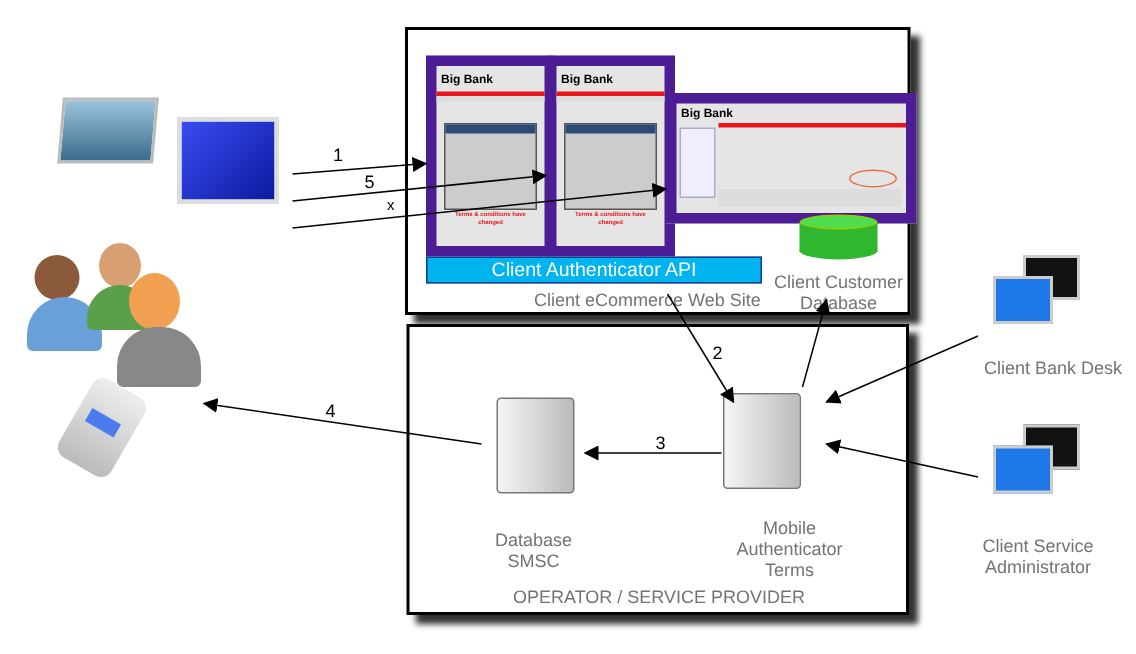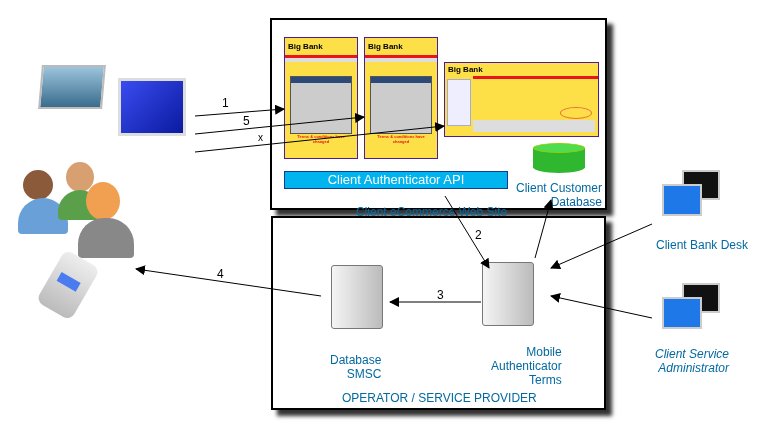--- a/index.html
+++ b/index.html
@@ -1,21 +1,21 @@
 <!DOCTYPE html>
 <html><head>
 <meta charset="utf-8">
 <style>
   html,body{margin:0;padding:0;background:#fff;}
   body{width:757px;height:436px;position:relative;overflow:hidden;font-family:"Liberation Sans",sans-serif;}
   .abs{position:absolute;}
   .box{position:absolute;background:#fff;border:2px solid #000;box-shadow:6px 6px 4px #333;}
-  .lbl{position:absolute;font-size:12px;color:#0369a1;text-align:right;line-height:14px;white-space:nowrap;}
+  .lbl{position:absolute;font-size:12px;color:#737373;text-align:center;line-height:14px;white-space:nowrap;}
   .arrow-num{position:absolute;font-size:12px;color:#000;}
-  .bank{position:absolute;background:#fde047;border:1px solid #4c1d95;}
+  .bank{position:absolute;background:#e5e5e5;border:7px solid #4c1d95;}
   .bank .title{font-weight:bold;font-size:8px;padding:4px 0 0 3px;}
   .bank .redbar{background:#e8151b;height:3px;margin-top:4px;}
   .bank .sub{font-size:3px;color:#000;background:#ddd;height:4px;}
   .panel{position:absolute;background:#ccc;border:1px solid #555;}
   .panel .hd{background:#2c4a78;height:6px;font-size:3px;color:#fff;}
   .tc{position:absolute;color:#e8151b;font-size:4px;text-align:center;font-weight:bold;}
   .api{position:absolute;background:#00b4f0;border:1px solid #1a3a8a;color:#fff;font-size:13px;text-align:center;line-height:16px;}
   svg{position:absolute;left:0;top:0;}
 </style>
 </head>
@@ -47,21 +47,21 @@
 
 <div class="bank" style="left:444px;top:62px;width:153px;height:73px;">
   <div class="title" style="padding-top:2px;">Big Bank</div>
   <div class="redbar" style="margin-top:2px;margin-left:28px;"></div>
   <div class="abs" style="left:2px;top:16px;width:22px;height:45px;background:#eef;border:1px solid #aac;"></div>
   <div class="abs" style="left:115px;top:44px;width:30px;height:10px;border:1px solid #e87040;border-radius:50%;"></div>
   <div class="abs" style="left:28px;top:57px;width:122px;height:12px;background:#ddd;"></div>
 </div>
 
 <div class="api" style="left:284px;top:171px;width:222px;">Client Authenticator API</div>
-<div class="lbl" style="left:356px;top:193px;margin-top:12px;">Client eCommerce Web Site</div>
+<div class="lbl" style="left:356px;top:193px;">Client eCommerce Web Site</div>
 
 <div class="abs" style="left:533px;top:143px;width:52px;height:30px;">
   <div class="abs" style="left:0;top:5px;width:52px;height:20px;background:#2fb82f;"></div>
   <div class="abs" style="left:0;top:18px;width:52px;height:12px;background:#2fb82f;border-radius:50%;"></div>
   <div class="abs" style="left:0;top:0;width:52px;height:10px;background:#4fdc4f;border:1px solid #9c0;border-radius:50%;box-sizing:border-box;"></div>
 </div>
 <div class="lbl" style="left:516px;top:181px;font-size:12px;">
   <div>Client Customer</div>
   <div>Database</div>
 </div>
@@ -81,21 +81,21 @@
 
 <div class="abs" style="left:660px;top:170px;width:60px;height:50px;">
   <div class="abs" style="left:22px;top:0;width:34px;height:26px;background:#111;border:2px solid #ccc;"></div>
   <div class="abs" style="left:2px;top:14px;width:36px;height:28px;background:#1e78e8;border:2px solid #ccc;"></div>
 </div>
 <div class="lbl" style="left:656px;top:238px;">Client Bank Desk</div>
 <div class="abs" style="left:660px;top:283px;width:60px;height:50px;">
   <div class="abs" style="left:22px;top:0;width:34px;height:26px;background:#111;border:2px solid #ccc;"></div>
   <div class="abs" style="left:2px;top:14px;width:36px;height:28px;background:#1e78e8;border:2px solid #ccc;"></div>
 </div>
-<div class="lbl" style="left:655px;top:347px;font-style:italic;">
+<div class="lbl" style="left:655px;top:357px;">
   <div>Client Service</div>
   <div>Administrator</div>
 </div>
 
 <div class="abs" style="left:40px;top:65px;width:60px;height:40px;background:linear-gradient(#9cc4dc,#3a6c8c);border:2px solid #bbb;transform:skewX(-5deg);"></div>
 <div class="abs" style="left:118px;top:78px;width:62px;height:52px;background:linear-gradient(135deg,#3a4cf0,#0a1aa0);border:3px solid #ddd;"></div>
 <div class="abs" style="left:18px;top:160px;width:120px;height:95px;">
   <div class="abs" style="left:5px;top:10px;width:30px;height:30px;border-radius:50%;background:#8a5a3a;"></div>
   <div class="abs" style="left:0;top:38px;width:50px;height:36px;border-radius:25px 25px 4px 4px;background:#6aa0d8;"></div>
   <div class="abs" style="left:48px;top:2px;width:28px;height:30px;border-radius:50%;background:#d8a070;"></div>

